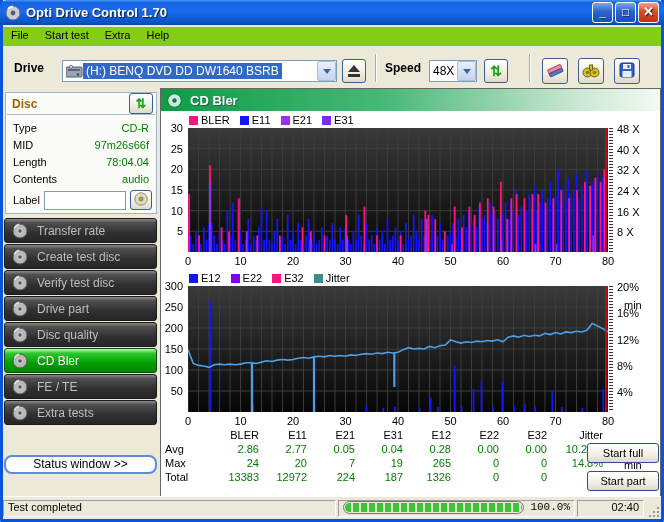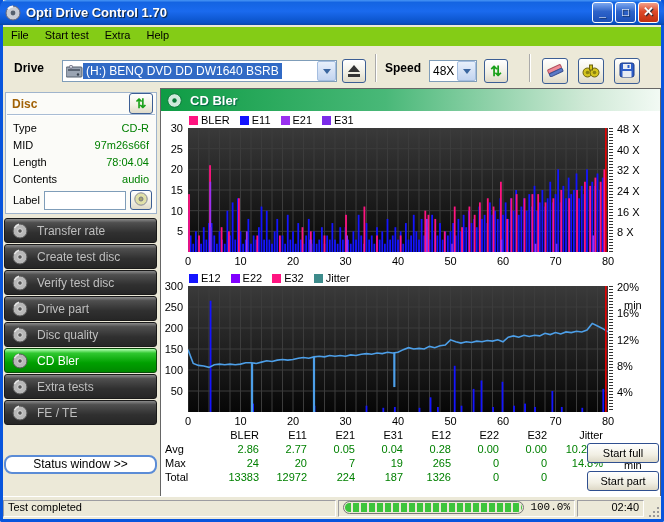--- a/index.html
+++ b/index.html
@@ -270,31 +270,31 @@
       <span>CD Bler</span>
     </div>
     <div class="side-btn">
       <span style="display: flex;">
         <svg width="16" height="16">
           <circle cx="8" cy="8" r="7" fill="#B8B8B8" stroke="#555"></circle>
           <circle cx="8" cy="8" r="2.3" fill="#565656" stroke="#ddd"></circle>
           <path d="M2.5 5 A7 7 0 0 1 7 1.2" stroke="#E8E8E8" stroke-width="1.6" fill="none"></path>
         </svg>
       </span>
-      <span>Extra tests</span>
+      <span>FE / TE</span>
     </div>
     <div class="side-btn">
       <span style="display: flex;">
         <svg width="16" height="16">
           <circle cx="8" cy="8" r="7" fill="#B8B8B8" stroke="#555"></circle>
           <circle cx="8" cy="8" r="2.3" fill="#565656" stroke="#ddd"></circle>
           <path d="M2.5 5 A7 7 0 0 1 7 1.2" stroke="#E8E8E8" stroke-width="1.6" fill="none"></path>
         </svg>
       </span>
-      <span>FE / TE</span>
+      <span>Extra tests</span>
     </div>
   </div>
 
 <div class="statuswin-btn">Status window &gt;&gt;</div>
 
 <div class="panel">
   <div class="green-hdr">
     <span style="display:flex;">
       <svg width="15" height="15">
           <circle cx="7.5" cy="7.5" r="6.8" fill="#CFEADB" stroke="#0A7A38"></circle>

